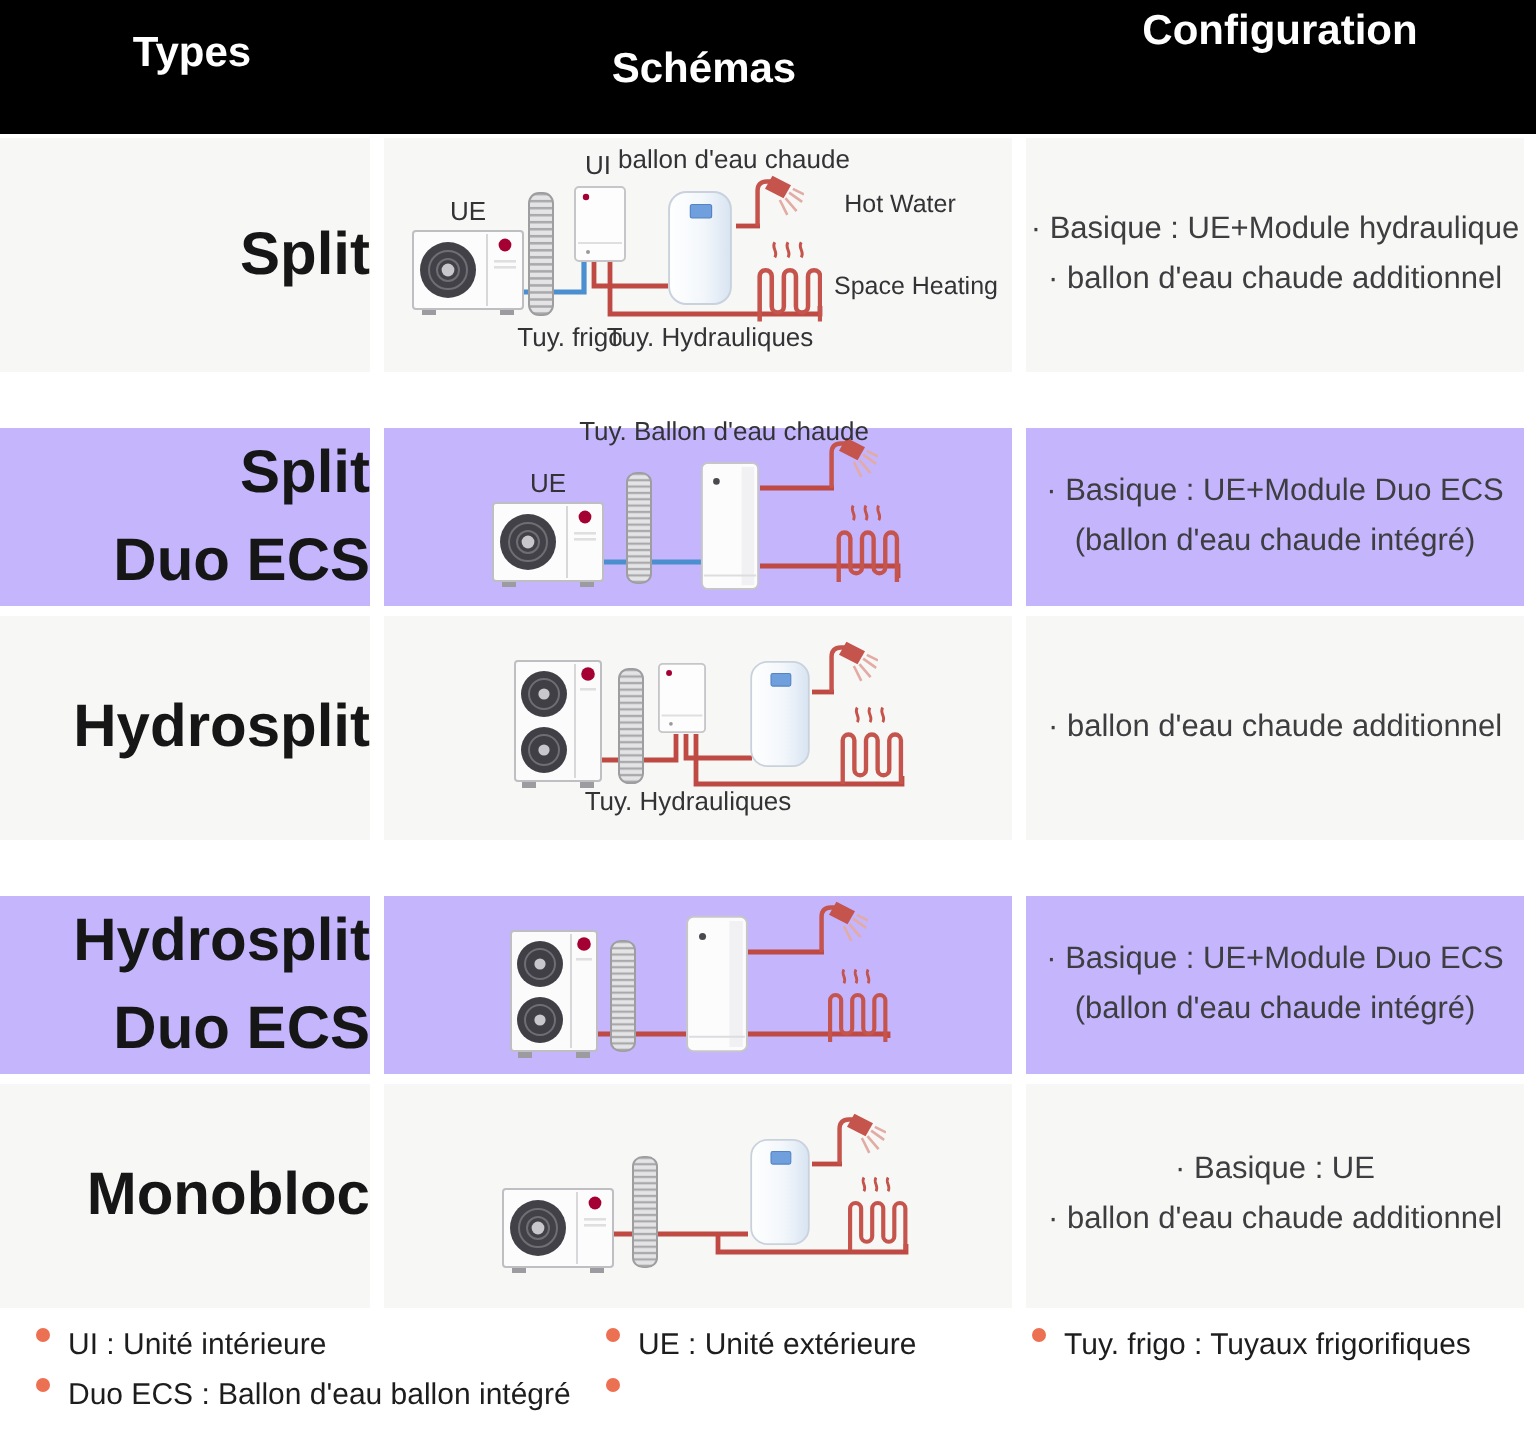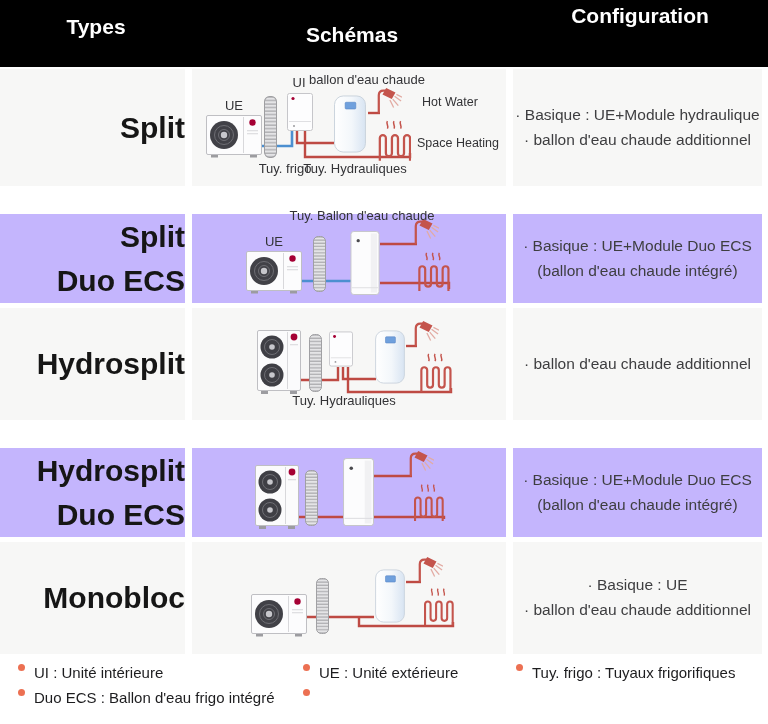--- a/index.html
+++ b/index.html
@@ -264,21 +264,21 @@
   </div>
 
   <div class="footer">
     <div class="leg lc1">
       <div class="item">
         <span class="dot"></span>
         <span>UI : Unité intérieure</span>
       </div>
       <div class="item">
         <span class="dot"></span>
-        <span>Duo ECS : Ballon d'eau frigo intégré</span>
+        <span>Duo ECS : Ballon d'eau ballon intégré</span>
       </div>
     </div>
     <div class="leg lc2">
       <div class="item">
         <span class="dot"></span>
         <span>UE : Unité extérieure</span>
       </div>
       <div class="item">
         <span class="dot"></span>
       </div>

